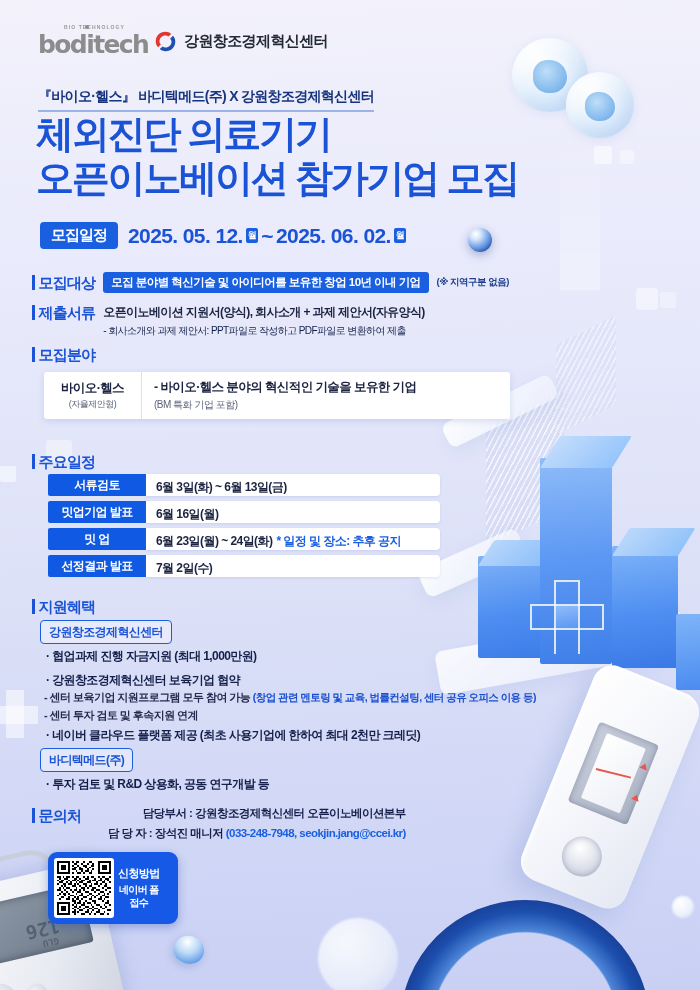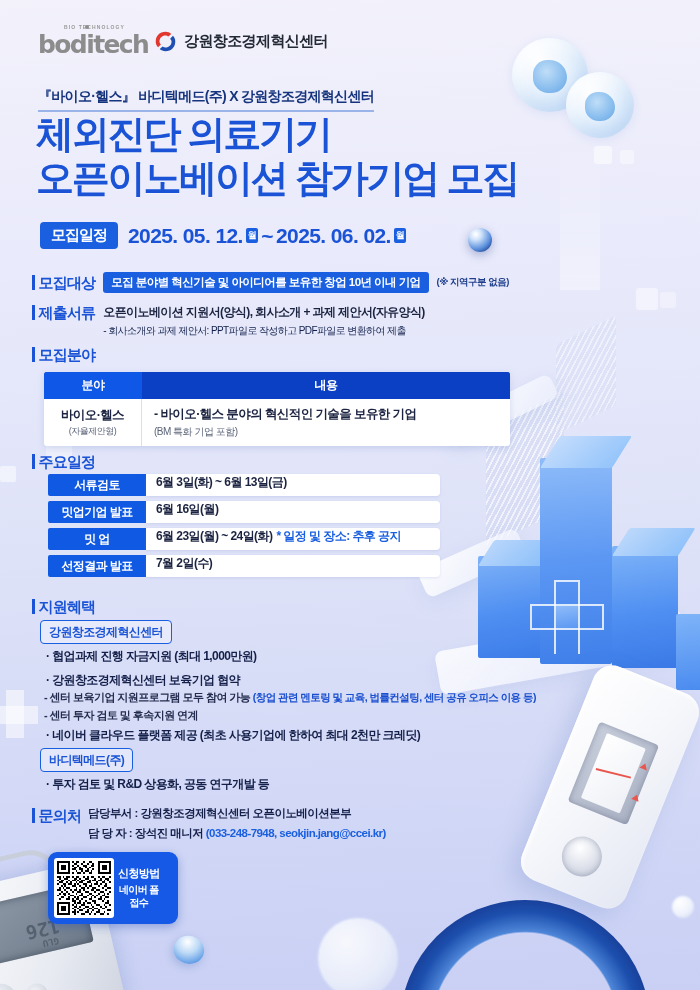--- a/index.html
+++ b/index.html
@@ -234,42 +234,42 @@
   .head-sched { position:absolute; left:32px; top:452px; }
 
   .sched { position:absolute; left:48px; top:474px; width:392px; }
   .sched .srow { display:flex; align-items:stretch; margin-bottom:5px; height:22px; }
   .sched .slabel {
     width:98px; background:#1059e2; color:#fff; font-size:12px; font-weight:bold;
     display:flex; align-items:center; justify-content:center; letter-spacing:-.6px;
     border-radius:2px 0 0 2px;
   }
   .sched .sval {
-    flex:1; background:#fff; display:flex; align-items:flex-start;
+    flex:1; background:#fff; display:flex; align-items:flex-end;
     padding-left:10px; font-size:12px; font-weight:bold; color:#1b2340;
     letter-spacing:-.55px; border-radius:0 4px 4px 0;
     box-shadow:0 1px 3px rgba(120,145,200,.2);
   }
   .sched .sval .hl { color:#1a5fe0; margin-left:4px; }
 
   .head-benefit { position:absolute; left:32px; top:597px; }
 
   .chip {
     display:inline-block; border:1.4px solid #1a5fe0; color:#1a53d6;
     font-size:12px; font-weight:bold; padding:2.5px 8px; border-radius:4px;
     letter-spacing:-.6px; background:rgba(255,255,255,.35);
   }
   .chip-ccei { position:absolute; left:40px; top:620px; }
   .chip-bodi { position:absolute; left:40px; top:748px; }
 
   .bl { position:absolute; font-size:12px; color:#14204a; letter-spacing:-.6px; font-weight:600; }
   .bl-sub { position:absolute; font-size:11px; color:#232c4e; letter-spacing:-.55px; font-weight:600; }
 
   .head-contact { position:absolute; left:32px; top:806px; }
-  .contact { position:absolute; left:88px; top:806px; }
+  .contact { position:absolute; left:108px; top:806px;text-align:right; }
   .contact .cl {
     font-size:11.5px; color:#15204a; font-weight:bold; letter-spacing:-.55px;
     margin-bottom:5px; white-space:nowrap;
   }
   .contact .cl .blue { color:#1a5fe0; }
 
   
   .qrpanel {
     position:absolute; left:48px; top:852px; width:130px; height:72px;
     background:#1659e6; border-radius:9px; display:flex; align-items:center;
@@ -414,24 +414,20 @@
       <div class="bar-head">제출서류</div>
       <div class="docs-lines">
         <div class="docs-l1">오픈이노베이션 지원서(양식), 회사소개 + 과제 제안서(자유양식)</div>
         <div class="docs-l2">- 회사소개와 과제 제안서: PPT파일로 작성하고 PDF파일로 변환하여 제출</div>
       </div>
     </div>
 
     <div class="bar-head head-field">모집분야</div>
 
     <div class="ftable">
-      <div class="thead">
-        <div class="th1">분야</div>
-        <div class="th2">내용</div>
-      </div>
       <div class="tbody">
         <div class="td1">
           <div class="m">바이오·헬스</div>
           <div class="s">(자율제안형)</div>
         </div>
         <div class="td2">
           <div class="m">- 바이오·헬스 분야의 혁신적인 기술을 보유한 기업</div>
           <div class="s">(BM 특화 기업 포함)</div>
         </div>
       </div>

